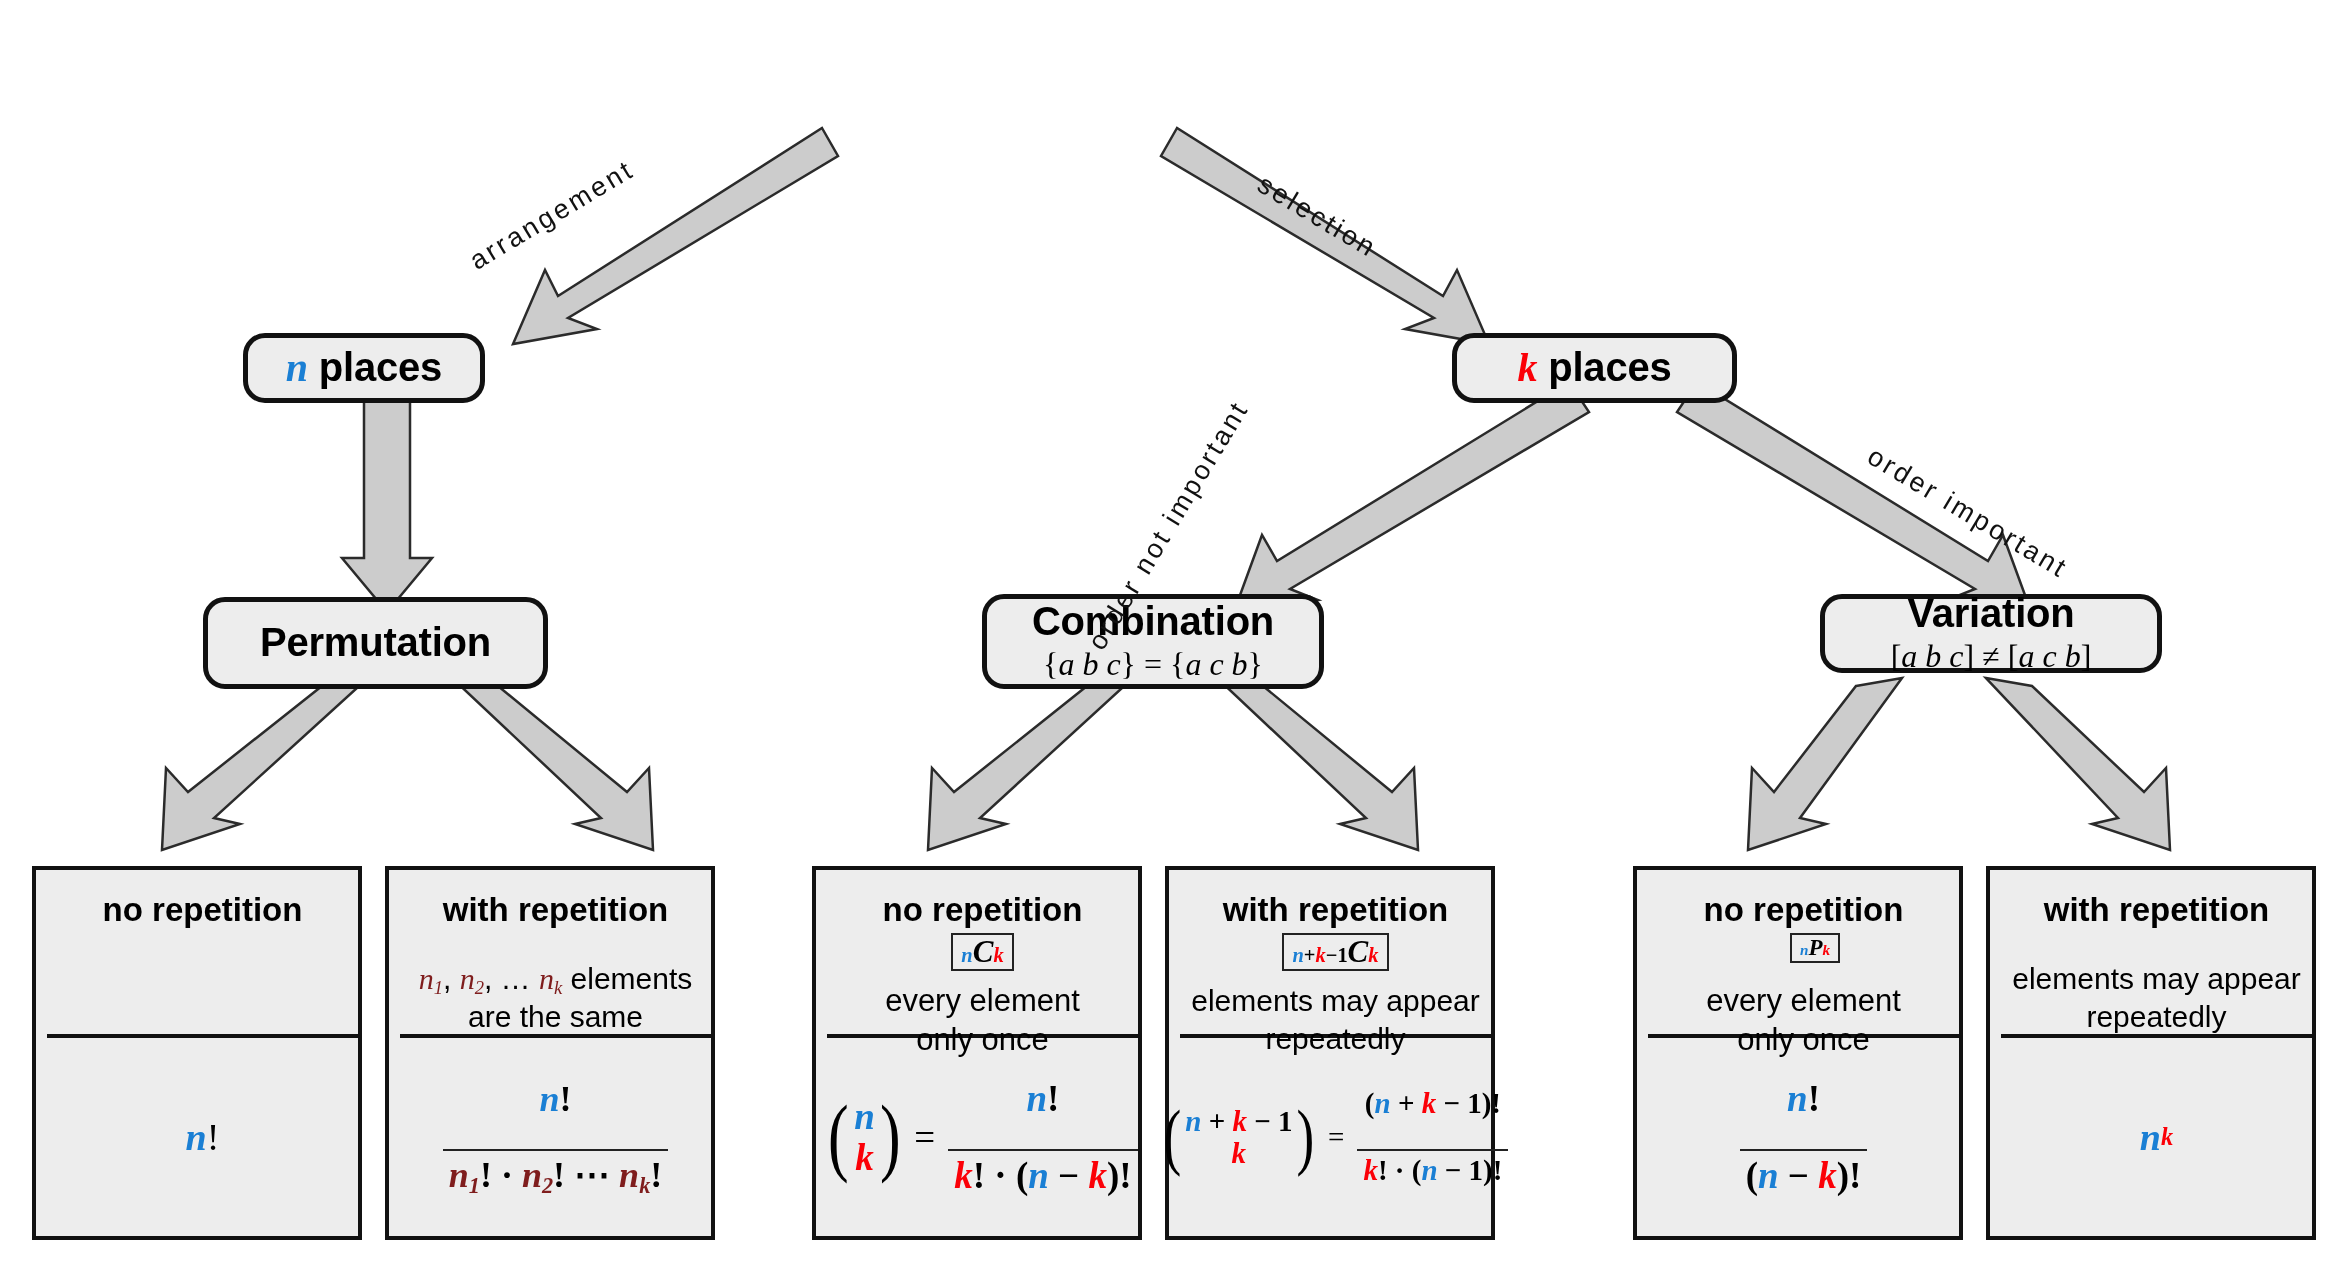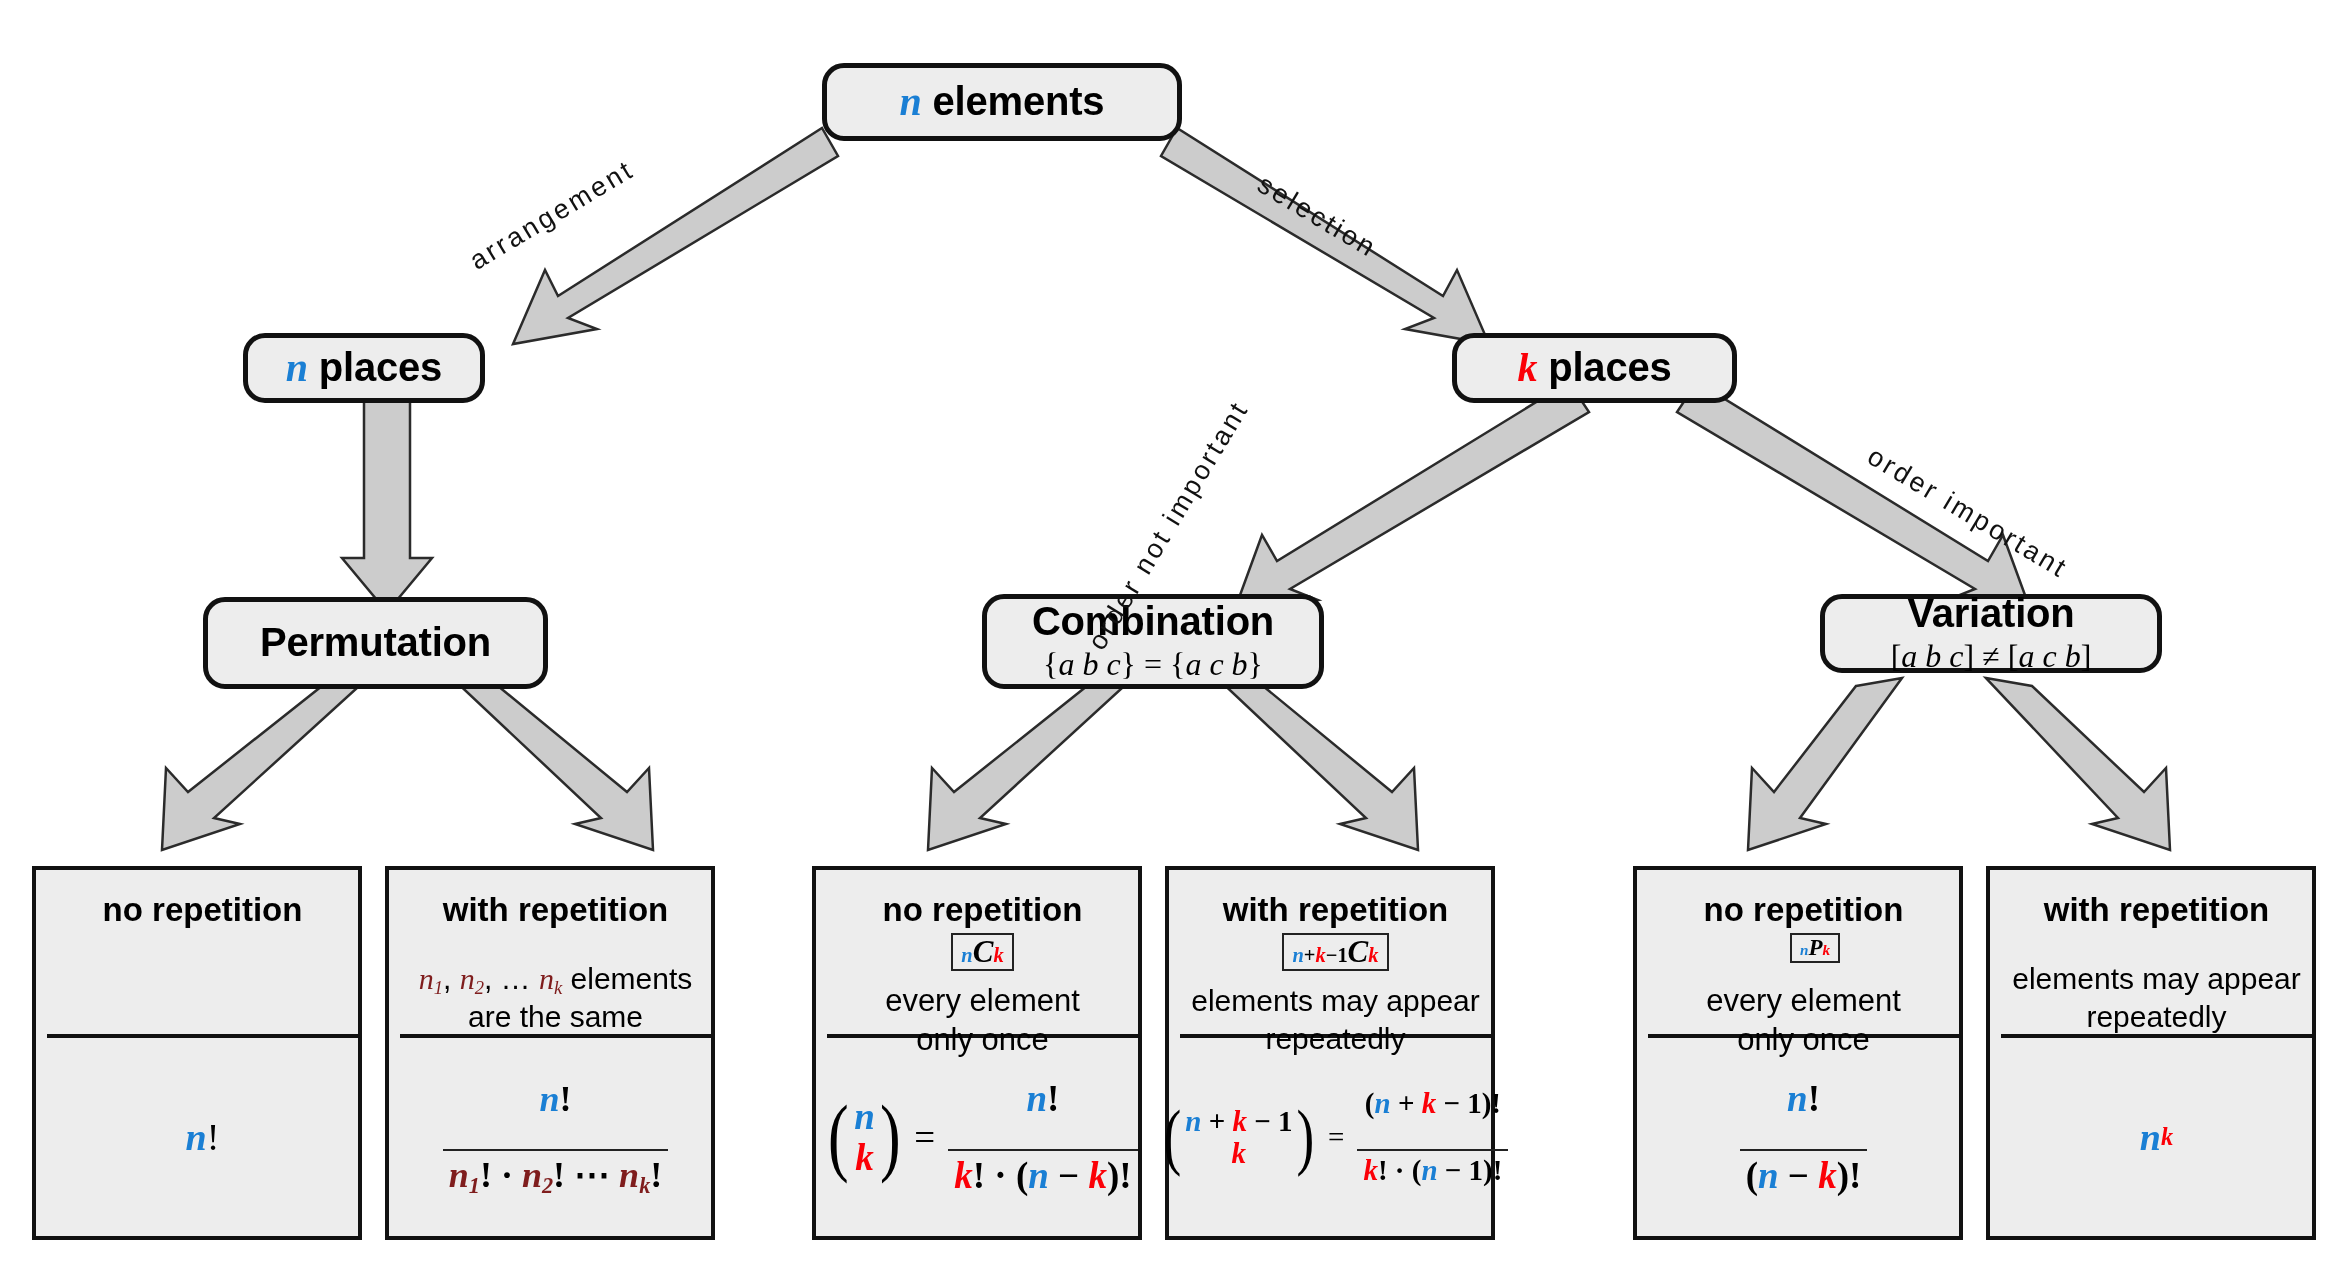--- a/index.html
+++ b/index.html
@@ -231,26 +231,20 @@
   <div class="edge-label" style="left:1252px; top:180px; transform:rotate(31deg) translate(0,-50%);">
     <span>selection</span>
   </div>
   <div class="edge-label" style="left:1182px; top:518px; transform:rotate(-59deg) translate(-50%,-50%);">
     <span>order not important</span>
   </div>
   <div class="edge-label" style="left:1862px; top:452px; transform:rotate(31deg) translate(0,-50%);">
     <span>order important</span>
   </div>
 
-  <div class="node" style="left:822px; top:63px; width:360px; height:78px;">
-    <div class="title">
-      <span class="mb blue">n</span>
-      <span>elements</span>
-    </div>
-  </div>
 
   <div class="node" style="left:243px; top:333px; width:242px; height:70px;">
     <div class="title">
       <span class="mb blue">n</span>
       <span>places</span>
     </div>
   </div>
 
   <div class="node" style="left:1452px; top:333px; width:285px; height:70px;">
     <div class="title">

